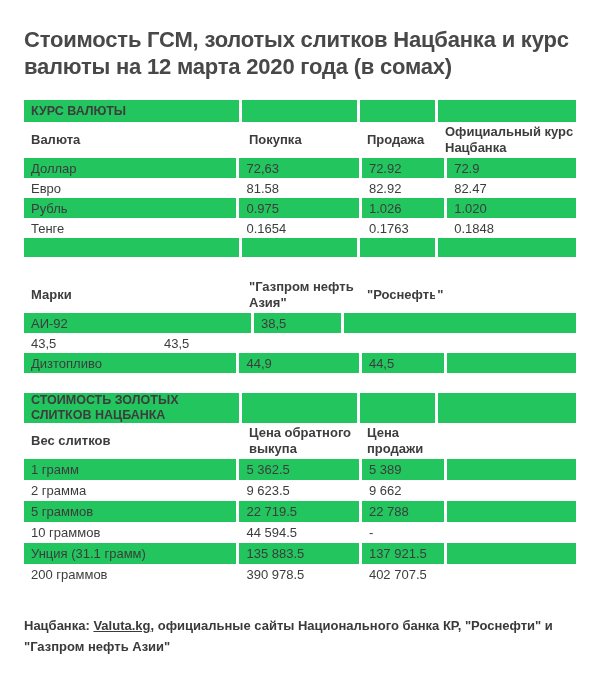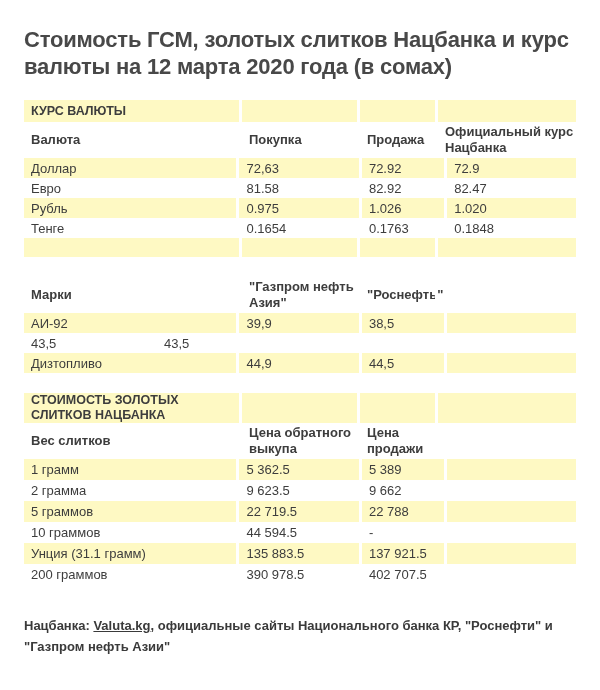--- a/index.html
+++ b/index.html
@@ -34,21 +34,21 @@
     align-items: center;
     padding-left: 7px;
   }
   .r > div + div {
     border-left: 3px solid #ffffff;
   }
   .c1 { width: 215px; }
   .c2 { width: 118px; }
   .c3 { width: 78px; }
   .c4 { width: 141px; }
-  .gray { background: #fef9c3; }
+  .gray { background: #22c55e; }
   .sec {
     min-height: 22px;
     font-weight: 700;
     font-size: 12.5px;
     line-height: 15px;
     color: #3d3d3d;
   }
   .head {
     min-height: 33px;
     font-weight: 700;
@@ -123,21 +123,20 @@
 
 <div class="tbl">
   <div class="r head">
     <div class="c1">Марки</div>
     <div class="c2">"Газпром нефть Азия"</div>
     <div class="c3">"Роснефть"</div>
     <div class="c4"></div>
   </div>
   <div class="r gray dr">
     <div class="c1">АИ-92</div>
-    <div class="c2">39,9</div>
     <div class="c3">38,5</div>
     <div class="c4"></div>
   </div>
   <div class="r dr">
     <div class="c2">43,5</div>
     <div class="c3">43,5</div>
     <div class="c4"></div>
   </div>
   <div class="r gray dr">
     <div class="c1">Дизтопливо</div>

